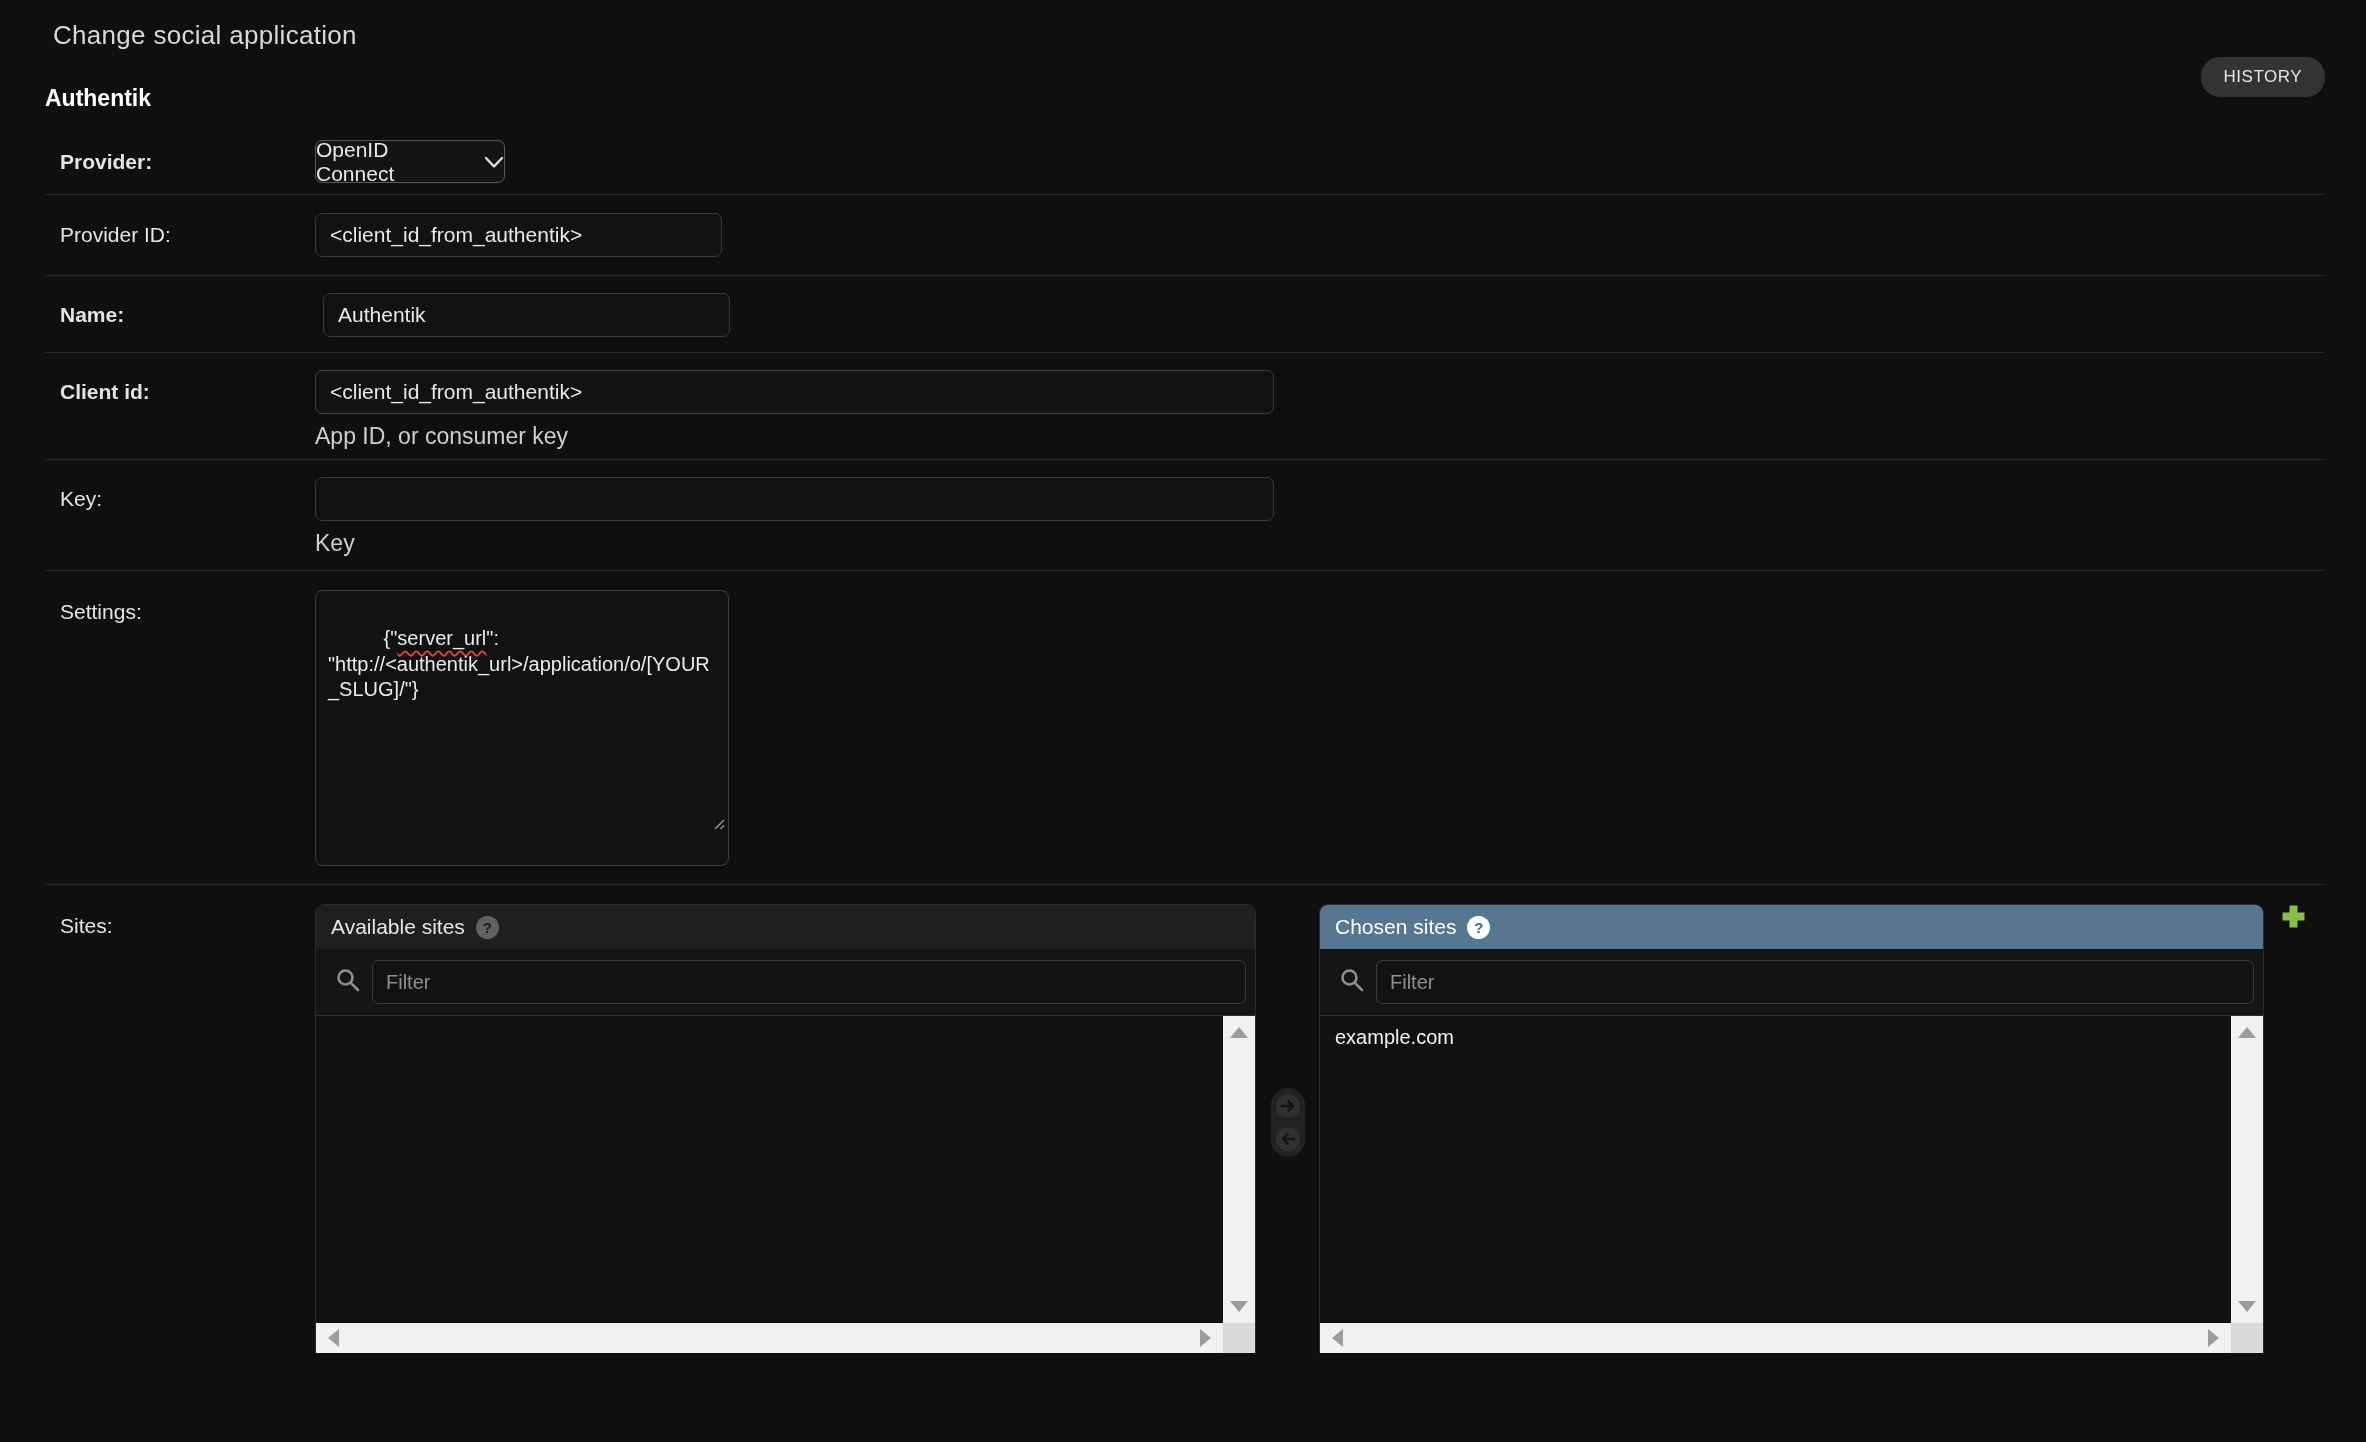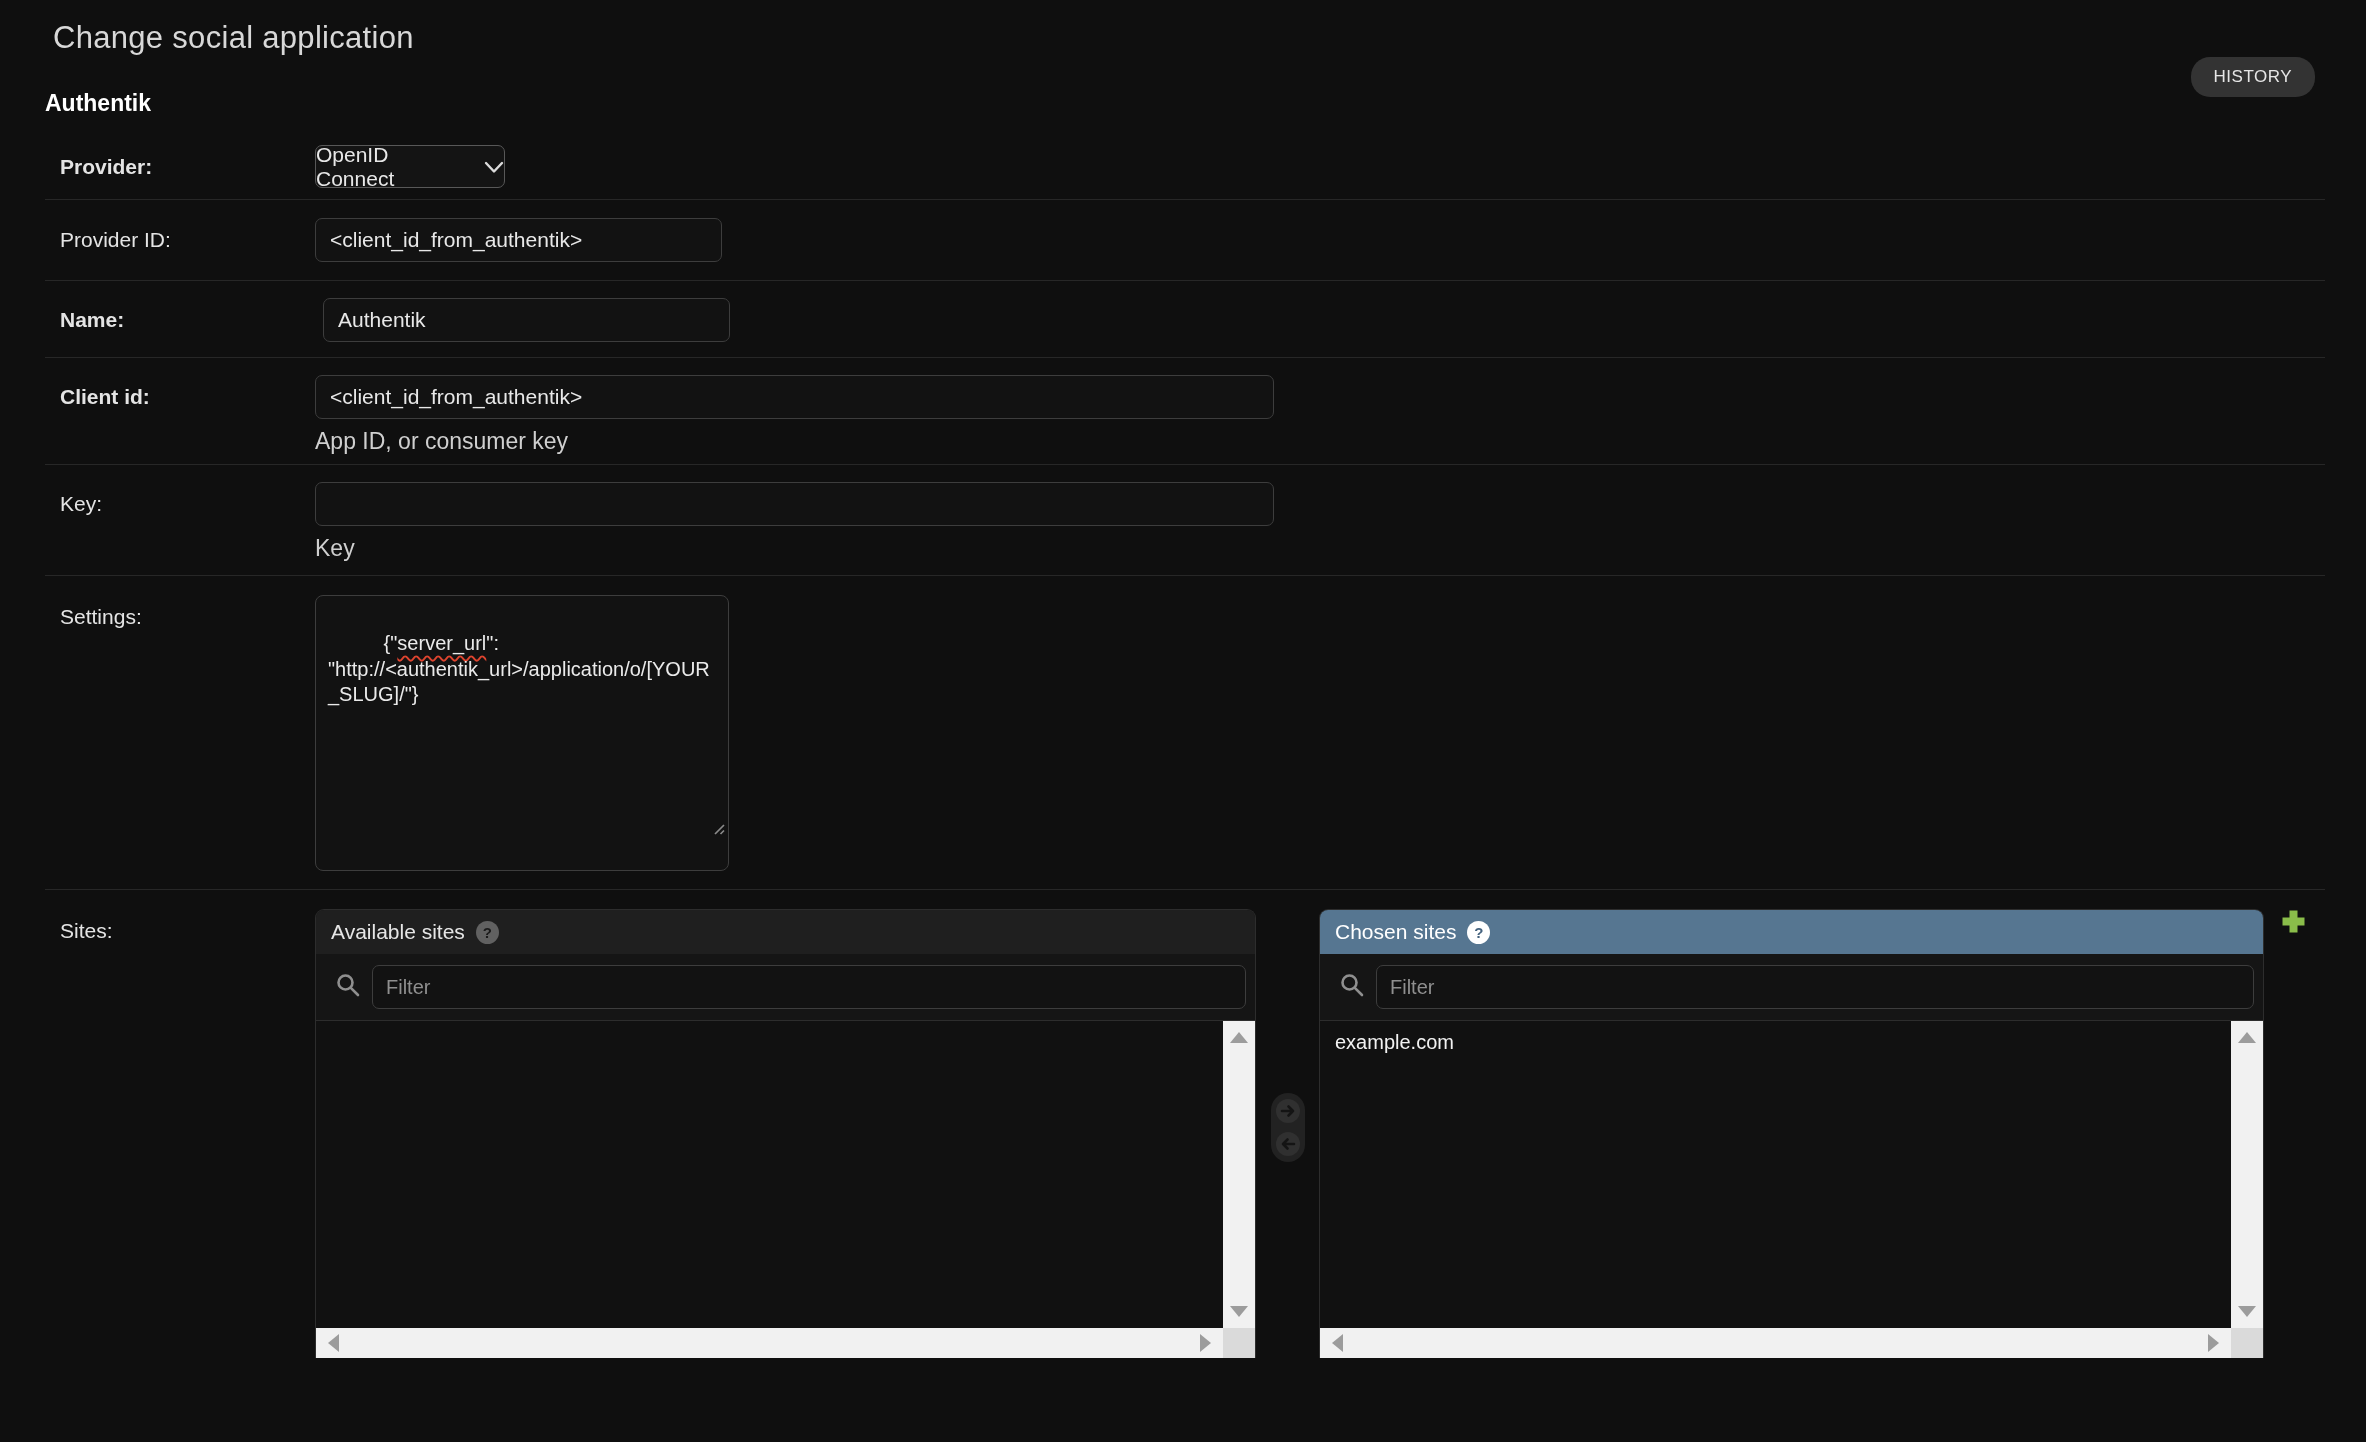--- a/index.html
+++ b/index.html
@@ -6,25 +6,25 @@
   html,body { width:2366px; height:1442px; overflow:hidden; }
   body {
     background:#0f0f0f;
     color:#e8e8e8;
     font-family:"Liberation Sans", sans-serif;
     position:relative;
   }
   .page { padding:20px 41px 0 45px; height:100%; }
 
   .page-title {
-    font-size:31px; font-weight:300; color:#d8d8d8;
+    font-size:26px; font-weight:300; color:#d8d8d8;
     margin-left:8px; letter-spacing:.3px;
   }
   .history-button {
-    position:absolute; top:57px; right:51px;
+    position:absolute; top:57px; right:41px;
     background:#333333; color:#e6e6e6; border:none;
     border-radius:19px; padding:10px 23px;
     font-size:17px; font-family:"Liberation Sans", sans-serif;
     letter-spacing:.5px; cursor:pointer;
   }
   .section-heading { font-size:23px; font-weight:700; color:#ffffff; margin-top:34px; }
 
   .form { margin-top:13px; }
   .form-row {
     display:flex; border-bottom:1px solid #272727; padding-left:15px;

